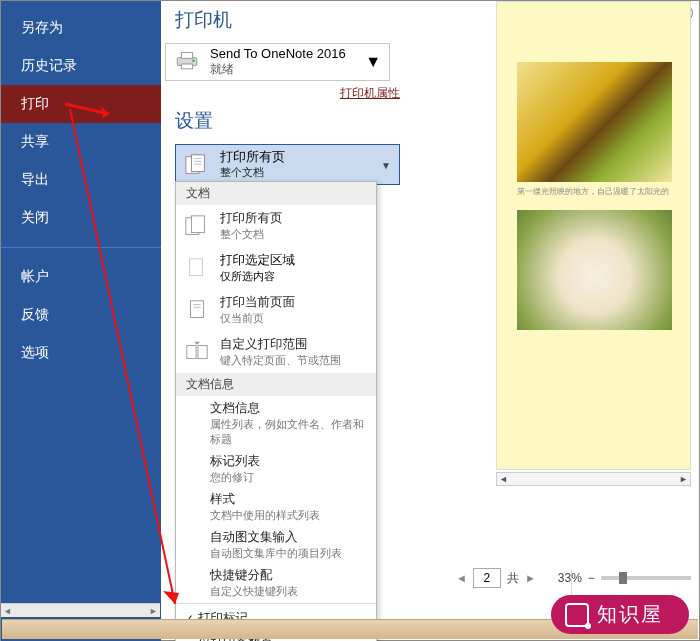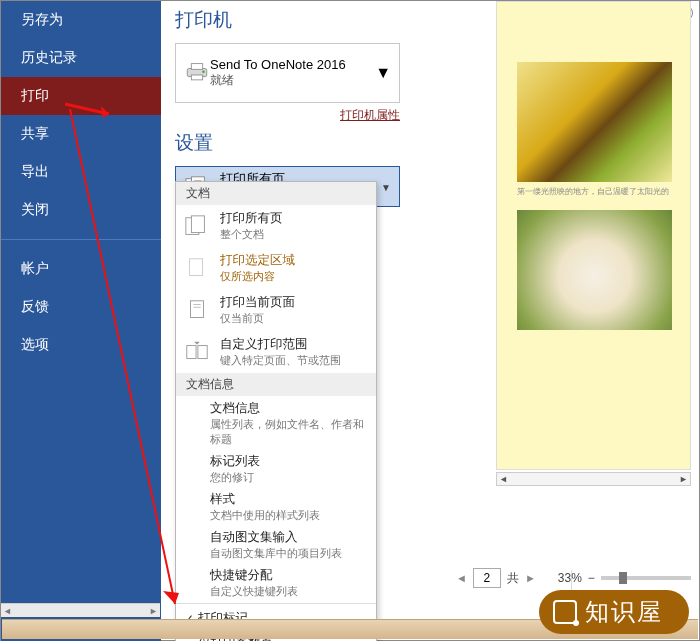--- a/index.html
+++ b/index.html
@@ -1,62 +1,62 @@
 <!DOCTYPE html>
 <html><head>
 <meta charset="utf-8">
 <style>
   * { margin: 0; padding: 0; box-sizing: border-box; font-family: "Microsoft YaHei", sans-serif; }
   body { width: 700px; height: 641px; overflow: hidden; position: relative; background: #fff; }
   .frame { position: absolute; inset: 0; border: 1px solid #888; }
-  .sidebar { position: absolute; left: 0; top: 0; width: 160px; height: 640px; background: #2a579a; color: #fff; padding-top: 0; }
+  .sidebar { position: absolute; left: 0; top: 0; width: 160px; height: 640px; background: #2a579a; color: #fff; padding-top: 8px; }
   .sidebar-item { padding: 10px 20px; font-size: 14px; cursor: pointer; }
   .sidebar-item.active { background: #7f1d1d; }
   .sidebar-sep { height: 1px; background: #4b7bbf; margin: 10px 0; }
   .main { position: absolute; left: 160px; top: 0; right: 0; bottom: 0; background: #fff; }
   .section-title { color: #2a579a; font-size: 19px; font-weight: 500; padding: 6px 14px 6px; }
-  .printer-box { margin: 4px 14px; border: 1px solid #c8c8c8; display: flex; align-items: center; padding: 13px 8px; width: 225px; position: relative; }
+  .printer-box { margin: 4px 4px; border: 1px solid #c8c8c8; display: flex; align-items: center; padding: 2px 8px; gap: 10px; width: 225px; position: relative; }
   .printer-icon { width: 26px; height: 22px; }
   .printer-name { font-size: 13px; }
   .printer-status { font-size: 12px; color: #555; }
   .printer-props { text-align: right; margin-right: 14px; font-size: 12px; width: 225px; }
   .printer-props a { color: #7f1d1d; text-decoration: underline; cursor: pointer; }
   .settings-btn { margin: 4px 14px; width: 225px; border: 1px solid #2a579a; background: #c9daf0; display: flex; align-items: center; padding: 4px 8px; gap: 10px; position: relative; cursor: pointer; }
   .settings-btn .chev { position: absolute; right: 8px; top: 50%; transform: translateY(-50%); font-size: 10px; color: #444; }
   .pages-icon { width: 26px; height: 24px; display: inline-flex; }
   .pages-icon svg { width: 100%; height: 100%; }
   .settings-txt { font-size: 13px; line-height: 1.25; }
   .settings-sub { font-size: 11px; color: #222; }
   .dropdown { position: absolute; left: 14px; top: 180px; width: 202px; background: #fff; border: 1px solid #b8b8b8; box-shadow: 2px 2px 6px rgba(0,0,0,.2); font-size: 12.5px; }
   .dd-header { background: #eee; padding: 3px 10px; color: #444; font-size: 12px; }
   .dd-item { display: flex; align-items: center; gap: 10px; padding: 5px 8px 5px 8px; cursor: pointer; }
   .dd-check { width: 16px; text-align: center; font-size: 12px; color: #333; }
   .dd-icon { width: 26px; height: 24px; flex-shrink: 0; }
   .dd-texts { flex: 1; }
   .dd-title { font-size: 12.5px; color: #222; }
   .dd-sub { font-size: 11px; color: #777; }
-  .dd-item.disabled .dd-title, .dd-item.disabled .dd-sub { color: #a16207; }
+  .dd-item.disabled .dd-title, .dd-item.disabled .dd-sub { color: #000000; }
   .dd-plain { padding: 4px 10px 2px 34px; }
   .dd-plain .dd-title { color: #222; font-size: 12.5px; }
   .dd-plain .dd-sub { color: #777; font-size: 11px; }
   .dd-simple { padding: 4px 10px 4px 4px; display: flex; align-items: center; cursor: pointer; }
   .dd-simple .dd-check { width: 18px; }
   .preview { position: absolute; right: 8px; top: 0; width: 250px; bottom: 70px; background: #fff; }
   .page { position: absolute; left: 55px; top: 0; right: 0; bottom: 100px; background: #fef9c3; border: 1px solid #ddd; }
   .photo { position: absolute; background: #eee; }
   .flower { left: 20px; top: 60px; width: 155px; height: 120px; background: linear-gradient(135deg, #efe08a 0%, #d7a918 40%, #6b4912 55%, #8fae30 72%, #efe79a 100%); }
   .caption { position: absolute; left: 20px; top: 184px; right: 10px; font-size: 8px; color: #888; }
   .dog-img { left: 20px; top: 208px; width: 155px; height: 120px; background: radial-gradient(circle at 50% 55%, #f5f0e4 0%, #efe4c8 35%, #8aa34a 80%, #6a873a 100%); }
   .scroll-h { position: absolute; left: 55px; right: 0; bottom: 84px; height: 14px; border: 1px solid #ccc; background: #f4f4f4; display: flex; align-items: center; justify-content: space-between; padding: 0 2px; font-size: 9px; color: #555; }
   .zoombar { position: absolute; right: 8px; bottom: 52px; width: 235px; display: flex; align-items: center; gap: 6px; font-size: 12px; color: #444; }
   .zoombar .nav { font-size: 11px; color: #888; cursor: pointer; }
   .pg-input { width: 28px; height: 20px; border: 1px solid #aaa; text-align: center; font-size: 12px; }
   .zoom-bar { flex: 1; height: 4px; background: #ccc; position: relative; }
   .zoom-bar::after { content: ""; position: absolute; left: 20%; top: -4px; width: 8px; height: 12px; background: #777; }
-  .logo-badge { position: absolute; right: 10px; bottom: 6px; display: flex; align-items: center; gap: 8px; background: #a16207; color: #fff; padding: 6px 26px 6px 14px; border-radius: 22px; font-size: 24px; letter-spacing: 2px; }
+  .logo-badge { position: absolute; right: 10px; bottom: 6px; display: flex; align-items: center; gap: 8px; background: #be185d; color: #fff; padding: 6px 26px 6px 14px; border-radius: 22px; font-size: 20px; letter-spacing: 2px; }
   .logo-sq { width: 24px; height: 24px; border: 2px solid #fff; border-radius: 4px; position: relative; }
   .logo-sq::after { content: ""; position: absolute; right: -4px; bottom: -4px; width: 6px; height: 6px; background: #fff; border-radius: 50%; }
   .arrow { position: absolute; pointer-events: none; }
   .red-short { left: 62px; top: 95px; width: 60px; height: 30px; }
   .red-short svg { width: 100%; height: 100%; }
   .red-long { left: 64px; top: 108px; width: 140px; height: 512px; }
   .red-long svg { width: 100%; height: 100%; }
   .help-icon { position: absolute; right: 6px; top: 4px; width: 16px; height: 16px; border: 1px solid #888; border-radius: 50%; font-size: 11px; color: #666; text-align: center; line-height: 14px; }
   .bottom-strip { position: absolute; left: 1px; right: 1px; bottom: 1px; height: 20px; background: linear-gradient(#e8d4b4,#d4b58c); border-top: 1px solid #bda27a; }
   .scrollbar-v { position: absolute; left: 0; bottom: 24px; width: 159px; height: 14px; background: #eaeaea; border-top: 1px solid #ccc; display:flex; justify-content:space-between; padding:0 2px; font-size:9px; color:#777; align-items:center; }

